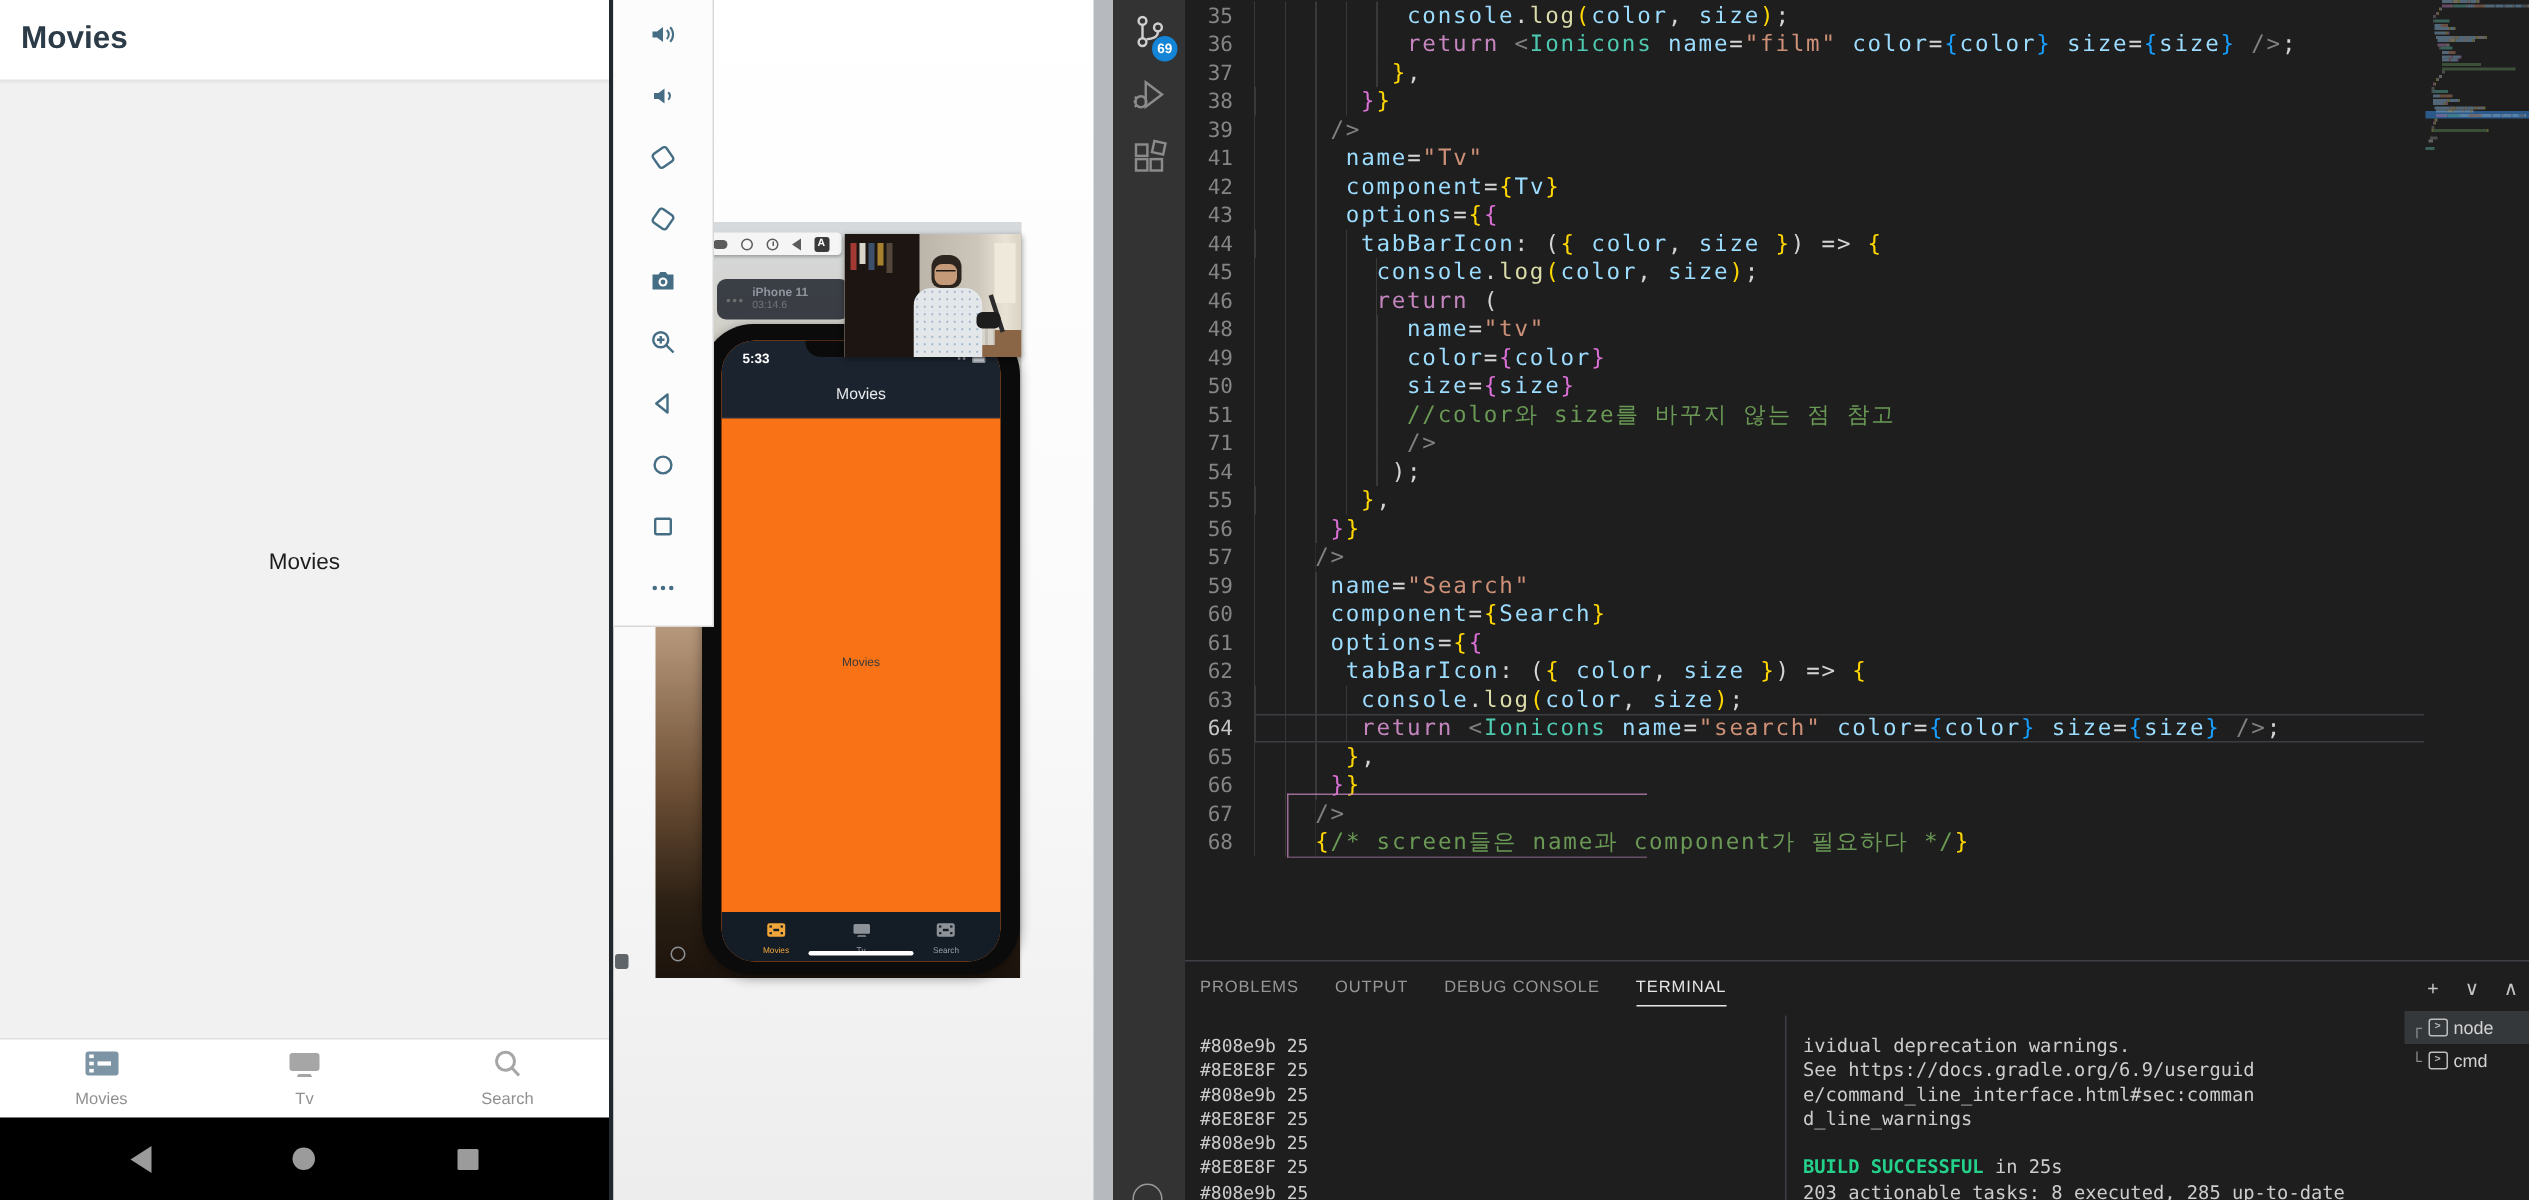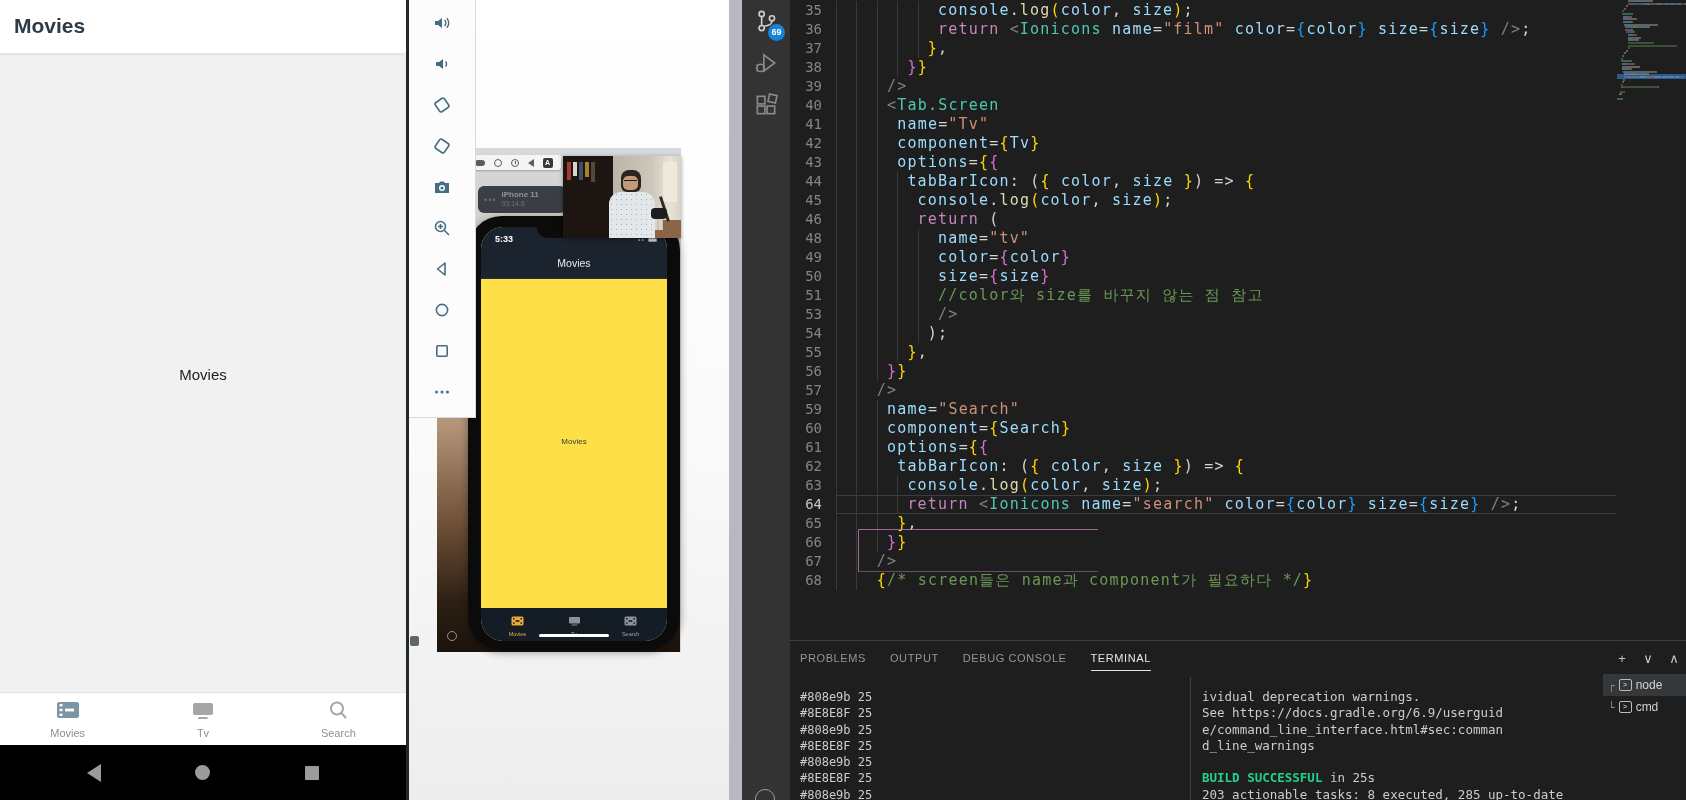--- a/index.html
+++ b/index.html
@@ -57,21 +57,21 @@
   #sim-pill { position:absolute; left:41px; top:38px; width:88px; height:27px;
     background:rgba(36,41,49,.88); border-radius:6px; z-index:7; display:flex; align-items:center; padding:0 6px; }
   #sim-pill .dots { color:#6e6e6e; font-size:9px; letter-spacing:1px; margin-right:5px; }
   #sim-pill .pt { line-height:1.1; }
   #sim-pill .pname { font-size:8px; font-weight:700; color:#8e949c; }
   #sim-pill .ptime { font-size:7px; color:#6f757d; }
 
   
   #iphone { position:absolute; left:31px; top:68px; width:212px; height:434px; background:#0b0b0c;
     border-radius:34px; z-index:6; box-shadow:0 2px 8px rgba(0,0,0,.4); }
-  #iscreen { position:absolute; left:13px; top:11px; width:186px; height:414px; background:#fde047;
+  #iscreen { position:absolute; left:13px; top:11px; width:186px; height:414px; background:#f97316;
     border-radius:22px; overflow:hidden; }
   #i-top { position:absolute; left:0; top:0; width:100%; height:52px; background:#1b232e;
     border-bottom:1px solid rgba(255,255,255,.07); }
   #i-notch { position:absolute; left:56px; top:0; width:74px; height:11px; background:#0b0b0c;
     border-radius:0 0 10px 10px; }
   #i-time { position:absolute; left:14px; top:7px; font-size:9px; font-weight:700; color:#fff; }
   #i-status-right { position:absolute; right:10px; top:9px; display:flex; gap:3px; align-items:center; }
   #i-status-right .sig { color:#8d939b; font-size:7px; letter-spacing:1px; }
   #i-status-right .bat { width:9px; height:4px; border:1px solid #8d939b; border-radius:1px; background:#cfd3d8; }
   #i-title { position:absolute; left:0; top:30px; width:100%; text-align:center; font-size:10.5px; color:#e8eaed; }
@@ -382,32 +382,31 @@
     </div>
 
     <div id="editor">
       <div id="bracket-box"></div>
       <div id="code">
           <div class="cl"><span class="ln">35</span><span class="ind" style="width:102.0px"></span><span class="tk-i" style="white-space:pre">console</span><span class="tk-w" style="white-space:pre">.</span><span class="tk-m" style="white-space:pre">log</span><span class="tk-y" style="white-space:pre">(</span><span class="tk-i" style="white-space:pre">color</span><span class="tk-w" style="white-space:pre">, </span><span class="tk-i" style="white-space:pre">size</span><span class="tk-y" style="white-space:pre">)</span><span class="tk-w" style="white-space:pre">;</span></div>
           <div class="cl"><span class="ln">36</span><span class="ind" style="width:102.0px"></span><span class="tk-k" style="white-space:pre">return</span><span class="tk-w" style="white-space:pre"> </span><span class="tk-g" style="white-space:pre">&lt;</span><span class="tk-c" style="white-space:pre">Ionicons</span><span class="tk-w" style="white-space:pre"> </span><span class="tk-i" style="white-space:pre">name</span><span class="tk-w" style="white-space:pre">=</span><span class="tk-s" style="white-space:pre">"film"</span><span class="tk-w" style="white-space:pre"> </span><span class="tk-i" style="white-space:pre">color</span><span class="tk-w" style="white-space:pre">=</span><span class="tk-b" style="white-space:pre">{</span><span class="tk-i" style="white-space:pre">color</span><span class="tk-b" style="white-space:pre">}</span><span class="tk-w" style="white-space:pre"> </span><span class="tk-i" style="white-space:pre">size</span><span class="tk-w" style="white-space:pre">=</span><span class="tk-b" style="white-space:pre">{</span><span class="tk-i" style="white-space:pre">size</span><span class="tk-b" style="white-space:pre">}</span><span class="tk-g" style="white-space:pre"> /&gt;</span><span class="tk-w" style="white-space:pre">;</span></div>
           <div class="cl"><span class="ln">37</span><span class="ind" style="width:91.8px"></span><span class="tk-y" style="white-space:pre">}</span><span class="tk-w" style="white-space:pre">,</span></div>
           <div class="cl"><span class="ln">38</span><span class="ind" style="width:71.4px"></span><span class="tk-p" style="white-space:pre">}</span><span class="tk-y" style="white-space:pre">}</span></div>
           <div class="cl"><span class="ln">39</span><span class="ind" style="width:51.0px"></span><span class="tk-g" style="white-space:pre">/&gt;</span></div>
-          <div class="cl"><span class="ln">40</span><span class="ind" style="width:51.0px"></span><span class="tk-g" style="white-space:pre">&lt;</span><span class="tk-c" style="white-space:pre">Tab.Screen</span></div>
           <div class="cl"><span class="ln">41</span><span class="ind" style="width:61.2px"></span><span class="tk-i" style="white-space:pre">name</span><span class="tk-w" style="white-space:pre">=</span><span class="tk-s" style="white-space:pre">"Tv"</span></div>
           <div class="cl"><span class="ln">42</span><span class="ind" style="width:61.2px"></span><span class="tk-i" style="white-space:pre">component</span><span class="tk-w" style="white-space:pre">=</span><span class="tk-y" style="white-space:pre">{</span><span class="tk-i" style="white-space:pre">Tv</span><span class="tk-y" style="white-space:pre">}</span></div>
           <div class="cl"><span class="ln">43</span><span class="ind" style="width:61.2px"></span><span class="tk-i" style="white-space:pre">options</span><span class="tk-w" style="white-space:pre">=</span><span class="tk-y" style="white-space:pre">{</span><span class="tk-p" style="white-space:pre">{</span></div>
           <div class="cl"><span class="ln">44</span><span class="ind" style="width:71.4px"></span><span class="tk-i" style="white-space:pre">tabBarIcon</span><span class="tk-w" style="white-space:pre">: (</span><span class="tk-y" style="white-space:pre">{</span><span class="tk-w" style="white-space:pre"> </span><span class="tk-i" style="white-space:pre">color</span><span class="tk-w" style="white-space:pre">, </span><span class="tk-i" style="white-space:pre">size</span><span class="tk-w" style="white-space:pre"> </span><span class="tk-y" style="white-space:pre">}</span><span class="tk-w" style="white-space:pre">) =&gt; </span><span class="tk-y" style="white-space:pre">{</span></div>
           <div class="cl"><span class="ln">45</span><span class="ind" style="width:81.6px"></span><span class="tk-i" style="white-space:pre">console</span><span class="tk-w" style="white-space:pre">.</span><span class="tk-m" style="white-space:pre">log</span><span class="tk-y" style="white-space:pre">(</span><span class="tk-i" style="white-space:pre">color</span><span class="tk-w" style="white-space:pre">, </span><span class="tk-i" style="white-space:pre">size</span><span class="tk-y" style="white-space:pre">)</span><span class="tk-w" style="white-space:pre">;</span></div>
           <div class="cl"><span class="ln">46</span><span class="ind" style="width:81.6px"></span><span class="tk-k" style="white-space:pre">return</span><span class="tk-w" style="white-space:pre"> (</span></div>
           <div class="cl"><span class="ln">48</span><span class="ind" style="width:102.0px"></span><span class="tk-i" style="white-space:pre">name</span><span class="tk-w" style="white-space:pre">=</span><span class="tk-s" style="white-space:pre">"tv"</span></div>
           <div class="cl"><span class="ln">49</span><span class="ind" style="width:102.0px"></span><span class="tk-i" style="white-space:pre">color</span><span class="tk-w" style="white-space:pre">=</span><span class="tk-p" style="white-space:pre">{</span><span class="tk-i" style="white-space:pre">color</span><span class="tk-p" style="white-space:pre">}</span></div>
           <div class="cl"><span class="ln">50</span><span class="ind" style="width:102.0px"></span><span class="tk-i" style="white-space:pre">size</span><span class="tk-w" style="white-space:pre">=</span><span class="tk-p" style="white-space:pre">{</span><span class="tk-i" style="white-space:pre">size</span><span class="tk-p" style="white-space:pre">}</span></div>
           <div class="cl"><span class="ln">51</span><span class="ind" style="width:102.0px"></span><span class="tk-o" style="white-space:pre">//color와 size를 바꾸지 않는 점 참고</span></div>
-          <div class="cl"><span class="ln">53</span><span class="ind" style="width:102.0px"></span><span class="tk-g" style="white-space:pre">/&gt;</span></div>
+          <div class="cl"><span class="ln">71</span><span class="ind" style="width:102.0px"></span><span class="tk-g" style="white-space:pre">/&gt;</span></div>
           <div class="cl"><span class="ln">54</span><span class="ind" style="width:91.8px"></span><span class="tk-w" style="white-space:pre">);</span></div>
           <div class="cl"><span class="ln">55</span><span class="ind" style="width:71.4px"></span><span class="tk-y" style="white-space:pre">}</span><span class="tk-w" style="white-space:pre">,</span></div>
           <div class="cl"><span class="ln">56</span><span class="ind" style="width:51.0px"></span><span class="tk-p" style="white-space:pre">}</span><span class="tk-y" style="white-space:pre">}</span></div>
           <div class="cl"><span class="ln">57</span><span class="ind" style="width:40.8px"></span><span class="tk-g" style="white-space:pre">/&gt;</span></div>
           <div class="cl"><span class="ln">59</span><span class="ind" style="width:51.0px"></span><span class="tk-i" style="white-space:pre">name</span><span class="tk-w" style="white-space:pre">=</span><span class="tk-s" style="white-space:pre">"Search"</span></div>
           <div class="cl"><span class="ln">60</span><span class="ind" style="width:51.0px"></span><span class="tk-i" style="white-space:pre">component</span><span class="tk-w" style="white-space:pre">=</span><span class="tk-y" style="white-space:pre">{</span><span class="tk-i" style="white-space:pre">Search</span><span class="tk-y" style="white-space:pre">}</span></div>
           <div class="cl"><span class="ln">61</span><span class="ind" style="width:51.0px"></span><span class="tk-i" style="white-space:pre">options</span><span class="tk-w" style="white-space:pre">=</span><span class="tk-y" style="white-space:pre">{</span><span class="tk-p" style="white-space:pre">{</span></div>
           <div class="cl"><span class="ln">62</span><span class="ind" style="width:61.2px"></span><span class="tk-i" style="white-space:pre">tabBarIcon</span><span class="tk-w" style="white-space:pre">: (</span><span class="tk-y" style="white-space:pre">{</span><span class="tk-w" style="white-space:pre"> </span><span class="tk-i" style="white-space:pre">color</span><span class="tk-w" style="white-space:pre">, </span><span class="tk-i" style="white-space:pre">size</span><span class="tk-w" style="white-space:pre"> </span><span class="tk-y" style="white-space:pre">}</span><span class="tk-w" style="white-space:pre">) =&gt; </span><span class="tk-y" style="white-space:pre">{</span></div>
           <div class="cl"><span class="ln">63</span><span class="ind" style="width:71.4px"></span><span class="tk-i" style="white-space:pre">console</span><span class="tk-w" style="white-space:pre">.</span><span class="tk-m" style="white-space:pre">log</span><span class="tk-y" style="white-space:pre">(</span><span class="tk-i" style="white-space:pre">color</span><span class="tk-w" style="white-space:pre">, </span><span class="tk-i" style="white-space:pre">size</span><span class="tk-y" style="white-space:pre">)</span><span class="tk-w" style="white-space:pre">;</span></div>
           <div class="cl cur"><span class="ln">64</span><span class="ind" style="width:71.4px"></span><span class="tk-k" style="white-space:pre">return</span><span class="tk-w" style="white-space:pre"> </span><span class="tk-g" style="white-space:pre">&lt;</span><span class="tk-c" style="white-space:pre">Ionicons</span><span class="tk-w" style="white-space:pre"> </span><span class="tk-i" style="white-space:pre">name</span><span class="tk-w" style="white-space:pre">=</span><span class="tk-s" style="white-space:pre">"search"</span><span class="tk-w" style="white-space:pre"> </span><span class="tk-i" style="white-space:pre">color</span><span class="tk-w" style="white-space:pre">=</span><span class="tk-b" style="white-space:pre">{</span><span class="tk-i" style="white-space:pre">color</span><span class="tk-b" style="white-space:pre">}</span><span class="tk-w" style="white-space:pre"> </span><span class="tk-i" style="white-space:pre">size</span><span class="tk-w" style="white-space:pre">=</span><span class="tk-b" style="white-space:pre">{</span><span class="tk-i" style="white-space:pre">size</span><span class="tk-b" style="white-space:pre">}</span><span class="tk-g" style="white-space:pre"> /&gt;</span><span class="tk-w" style="white-space:pre">;</span></div>

